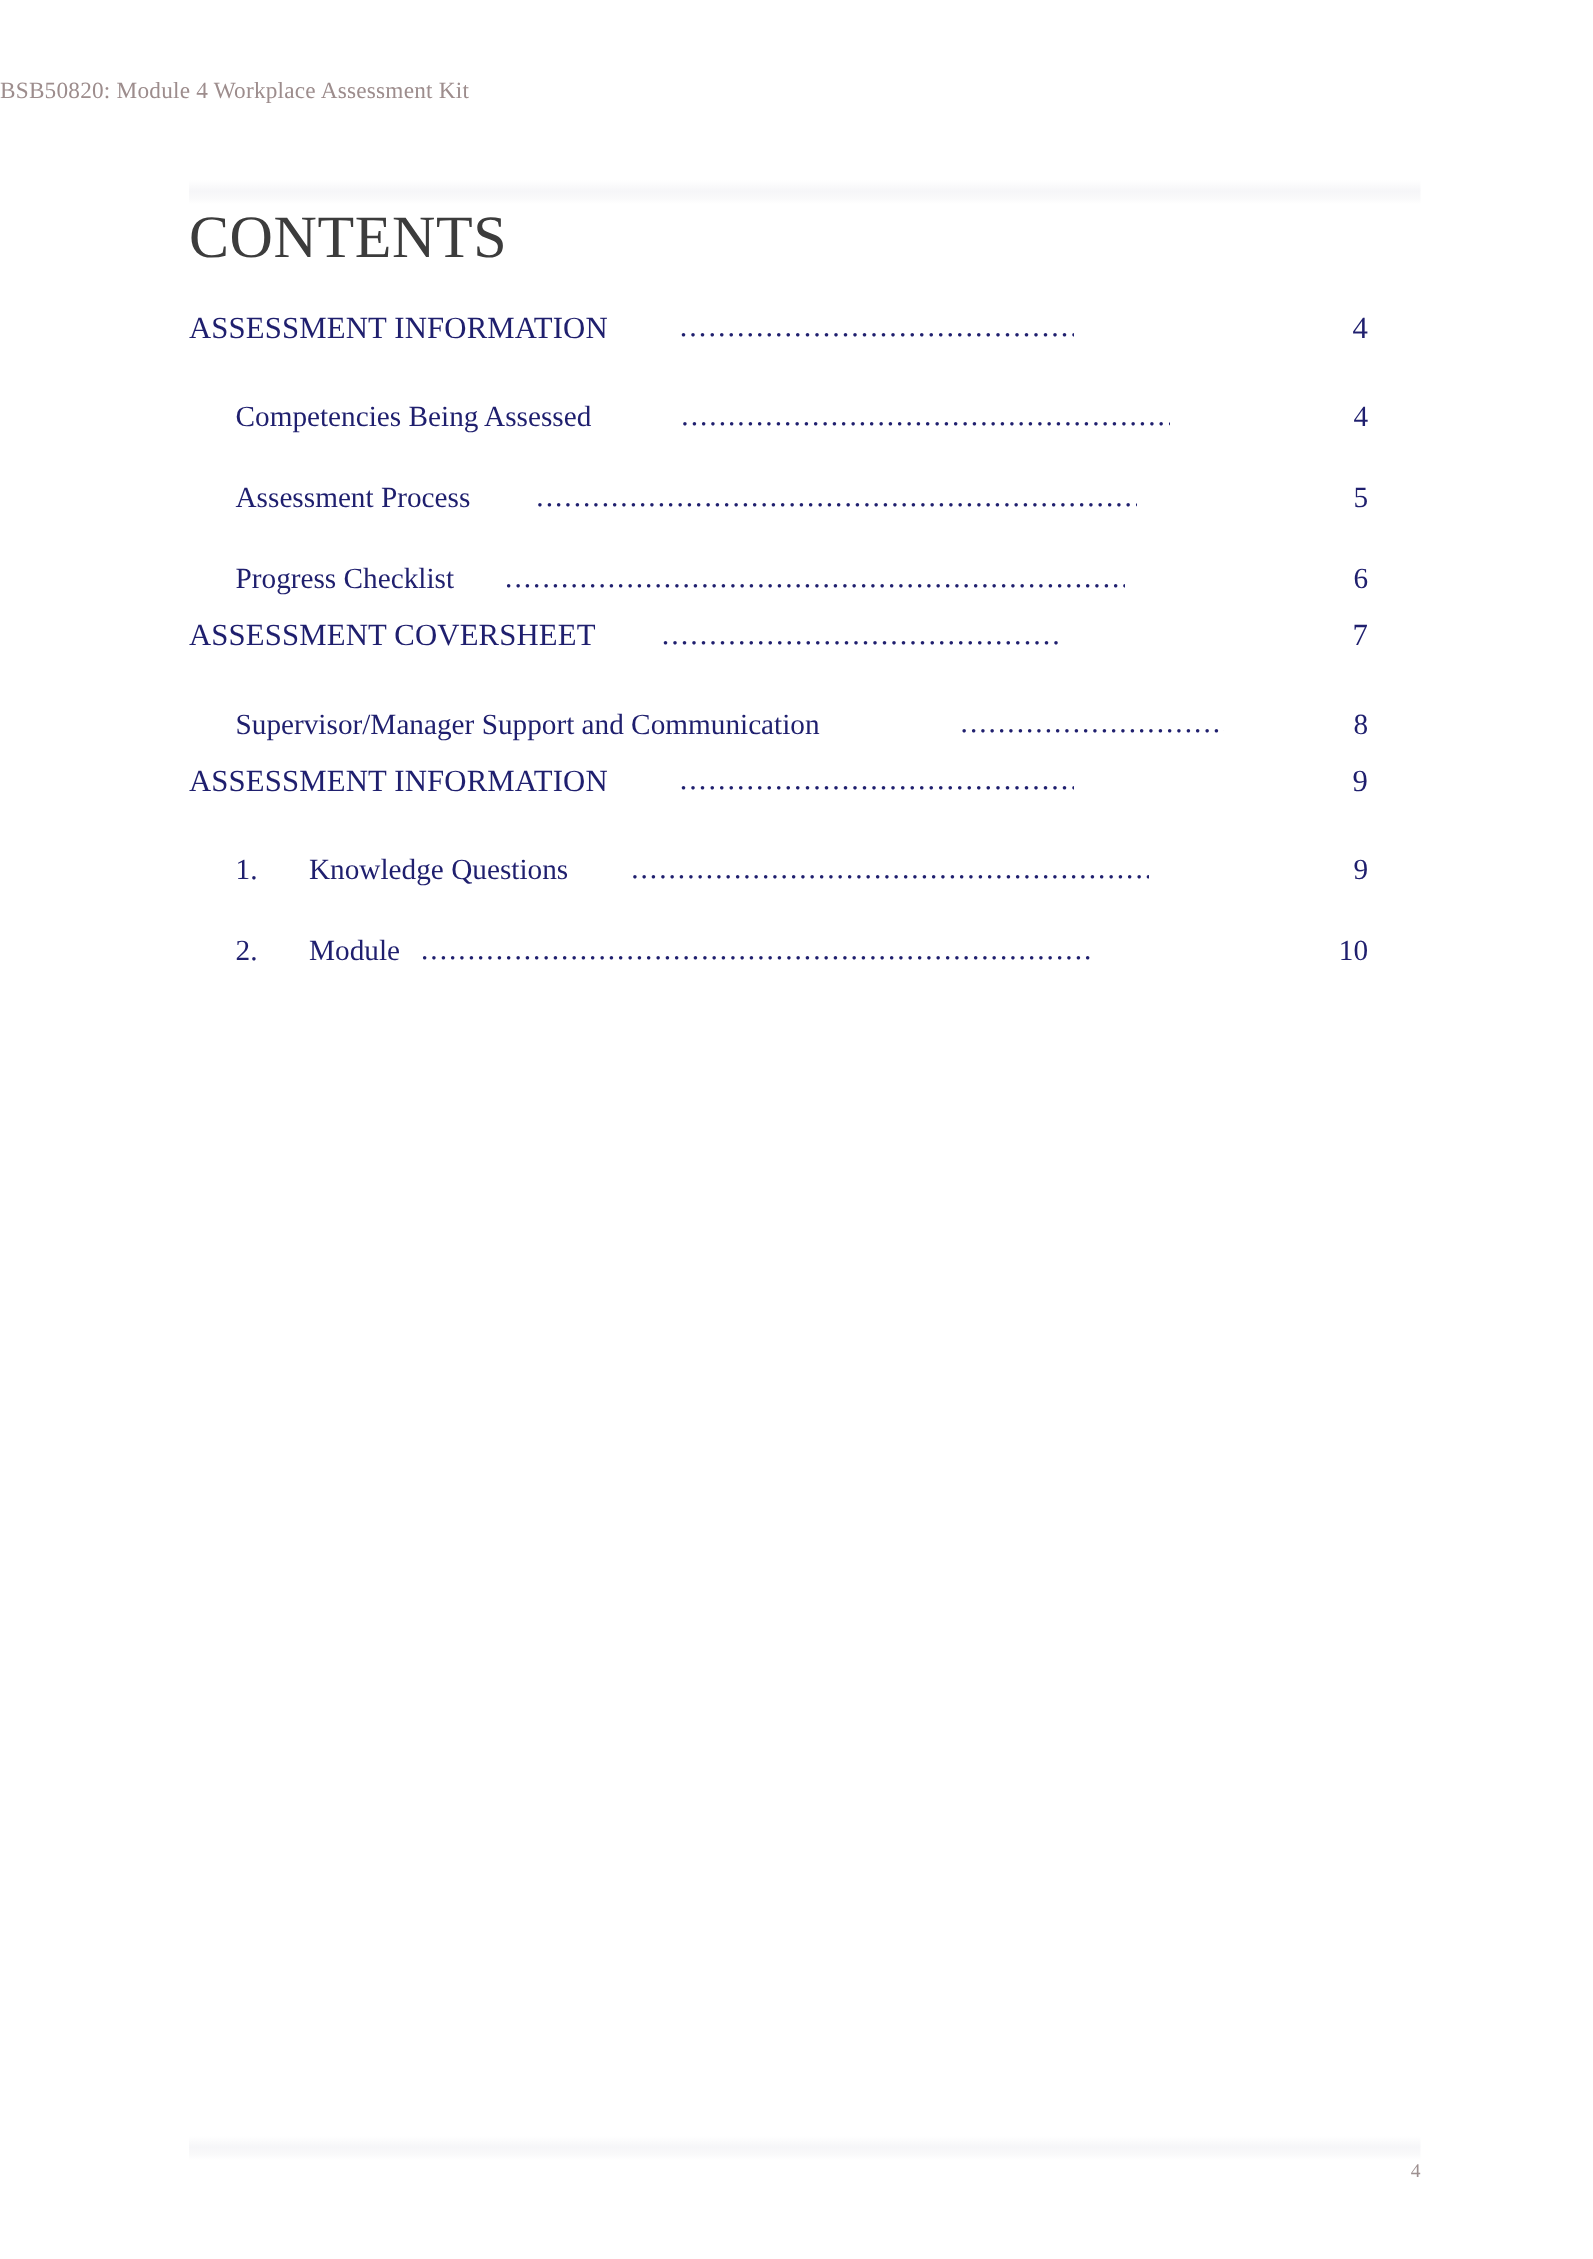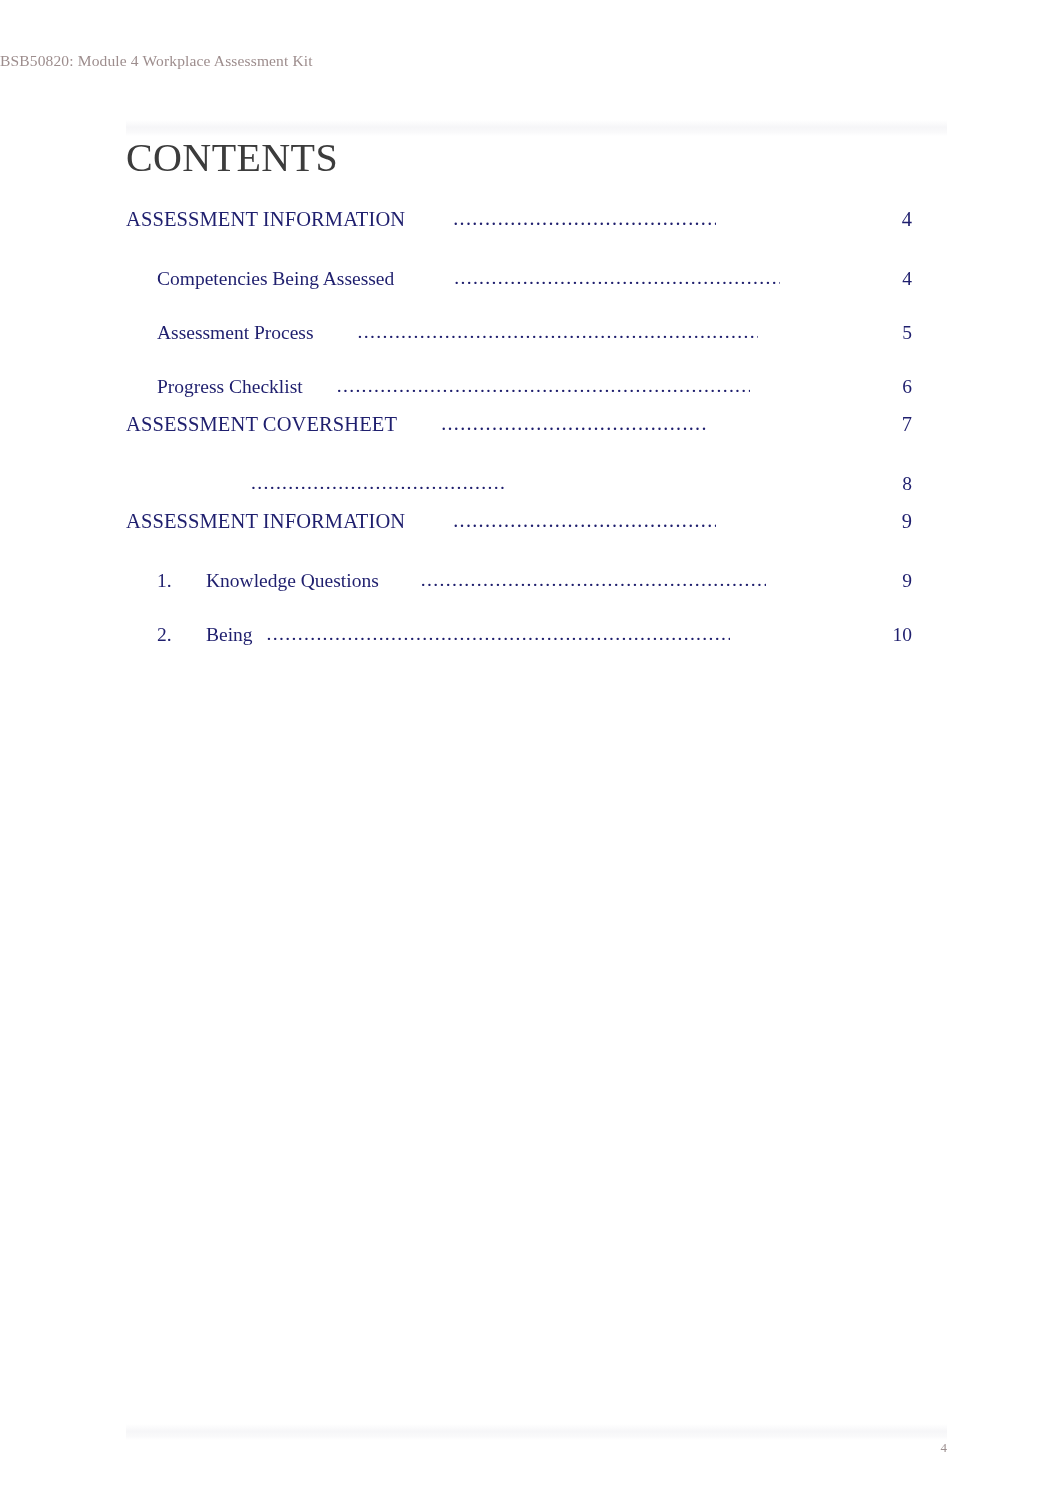--- a/index.html
+++ b/index.html
@@ -220,20 +220,21 @@
           <span class="toc-page">6</span>
         </div>
         <div class="toc-row lvl1 gap-before">
           <span class="toc-label">ASSESSMENT COVERSHEET</span>
           <span class="toc-gap" style="width: 44px;"></span>
           <span class="toc-leader">......................................................</span>
           <span class="toc-tail" style="width: 158px;"></span>
           <span class="toc-page">7</span>
         </div>
         <div class="toc-row lvl2">
+          <span class="toc-label">Supervisor/Manager Support and Communication</span>
           <span class="toc-gap" style="width: 94px;"></span>
           <span class="toc-leader">.........................................</span>
           <span class="toc-tail" style="width: 50px;"></span>
           <span class="toc-page">8</span>
         </div>
         <div class="toc-row lvl1 gap-before">
           <span class="toc-label">ASSESSMENT INFORMATION</span>
           <span class="toc-gap" style="width: 48px;"></span>
           <span class="toc-leader">...........................................</span>
           <span class="toc-tail" style="width: 150px;"></span>
@@ -242,21 +243,21 @@
         <div class="toc-row num">
           <span class="toc-num">1.</span>
           <span class="toc-label">Knowledge Questions</span>
           <span class="toc-gap" style="width: 42px;"></span>
           <span class="toc-leader">.................................................................</span>
           <span class="toc-tail" style="width: 100px;"></span>
           <span class="toc-page">9</span>
         </div>
         <div class="toc-row num">
           <span class="toc-num">2.</span>
-          <span class="toc-label">Being</span>
+          <span class="toc-label">Module</span>
           <span class="toc-gap" style="width: 14px;"></span>
           <span class="toc-leader">......................................................................................</span>
           <span class="toc-tail" style="width: 136px;"></span>
           <span class="toc-page">10</span>
         </div>
       </div>
   </div>
 
   <div class="footer-rule"></div>
 

